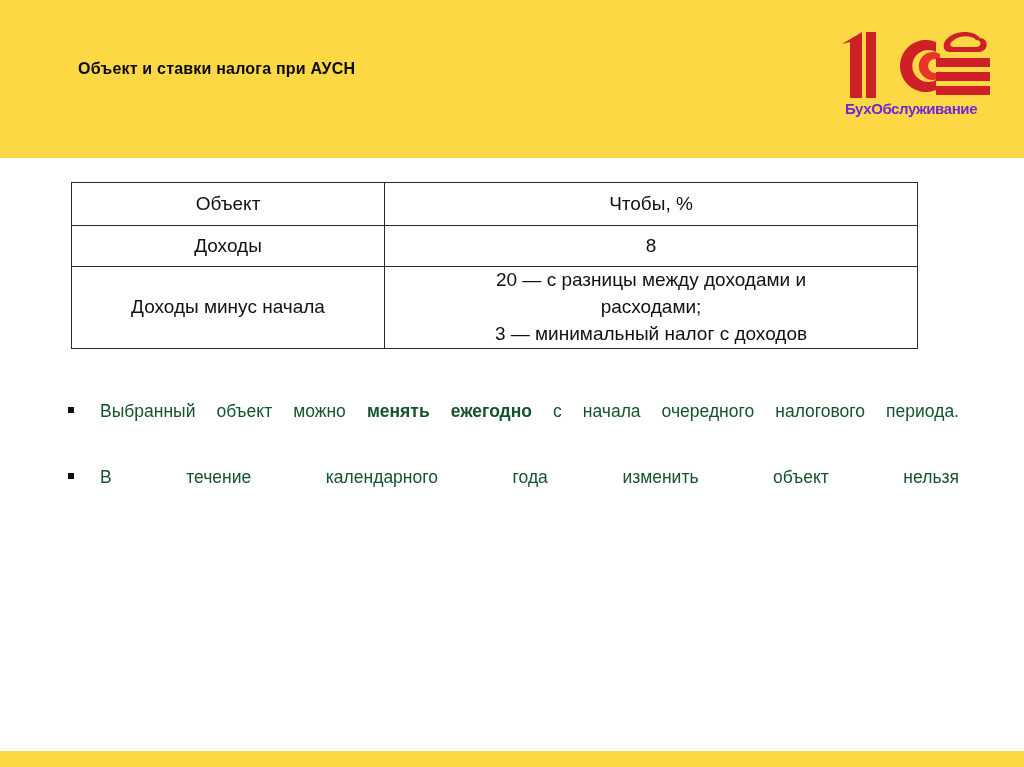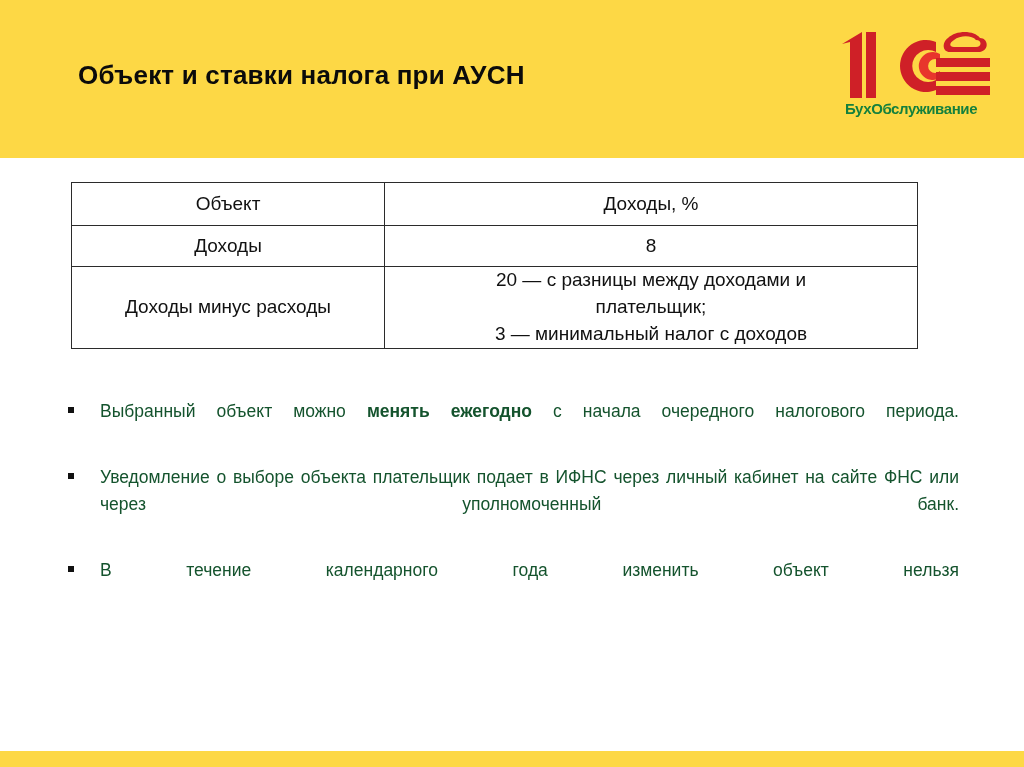--- a/index.html
+++ b/index.html
@@ -22,21 +22,21 @@
     left: 0;
     top: 0;
     width: 1024px;
     height: 158px;
     background: #fdd845;
   }
   .slide-title {
     position: absolute;
     left: 78px;
     top: 60px;
-    font-size: 26px;
+    font-size: 16px;
     font-weight: bold;
     letter-spacing: 0.2px;
     color: #0b0b0b;
     white-space: nowrap;
   }
 
   
   .logo {
     position: absolute;
     left: 826px;
@@ -52,21 +52,21 @@
     height: 72px;
   }
   .logo-caption {
     position: absolute;
     left: 0;
     top: 72px;
     width: 170px;
     text-align: center;
     font-size: 15px;
     font-weight: bold;
-    color: #15803d;
+    color: #6d28d9;
     letter-spacing: -0.4px;
   }
 
   
   .rate-table {
     position: absolute;
     left: 71px;
     top: 182px;
     width: 846px;
     border-collapse: collapse;
@@ -167,38 +167,37 @@
 </div>
 
 <table class="rate-table">
   <colgroup>
     <col class="col-object">
     <col class="col-rate">
   </colgroup>
   <thead>
     <tr>
       <th class="th-cell">Объект</th>
-      <th class="th-cell">Доходы, %</th>
+      <th class="th-cell">Чтобы, %</th>
     </tr>
   </thead>
   <tbody>
     <tr class="row-simple">
       <td class="cell-pad-l">Доходы</td>
       <td class="cell-pad-l">8</td>
     </tr>
     <tr>
-      <td class="cell-pad-l">Доходы минус расходы</td>
+      <td class="cell-pad-l">Доходы минус начала</td>
       <td class="cell-pad-l cell-multi">
         <div>20 — с разницы между доходами и</div>
-        <div>плательщик;</div>
+        <div>расходами;</div>
         <div>3 — минимальный налог с доходов</div>
       </td>
     </tr>
   </tbody>
 </table>
 
 <div class="bullets" id="bullet-list">
     <div class="bullet-item"><span class="bullet-marker"></span><span>Выбранный объект можно </span><b>менять ежегодно</b><span> с начала очередного налогового периода.</span><span class="line-end"></span></div>
-    <div class="bullet-item"><span class="bullet-marker"></span><span>Уведомление о выборе объекта плательщик подает в ИФНС через личный кабинет на сайте ФНС или через уполномоченный банк.</span><span class="line-end"></span></div>
     <div class="bullet-item"><span class="bullet-marker"></span><span>В течение календарного года изменить объект нельзя</span><span class="line-end"></span></div>
   </div>
 
 <div class="footer-band"></div>
 
 </body></html>

